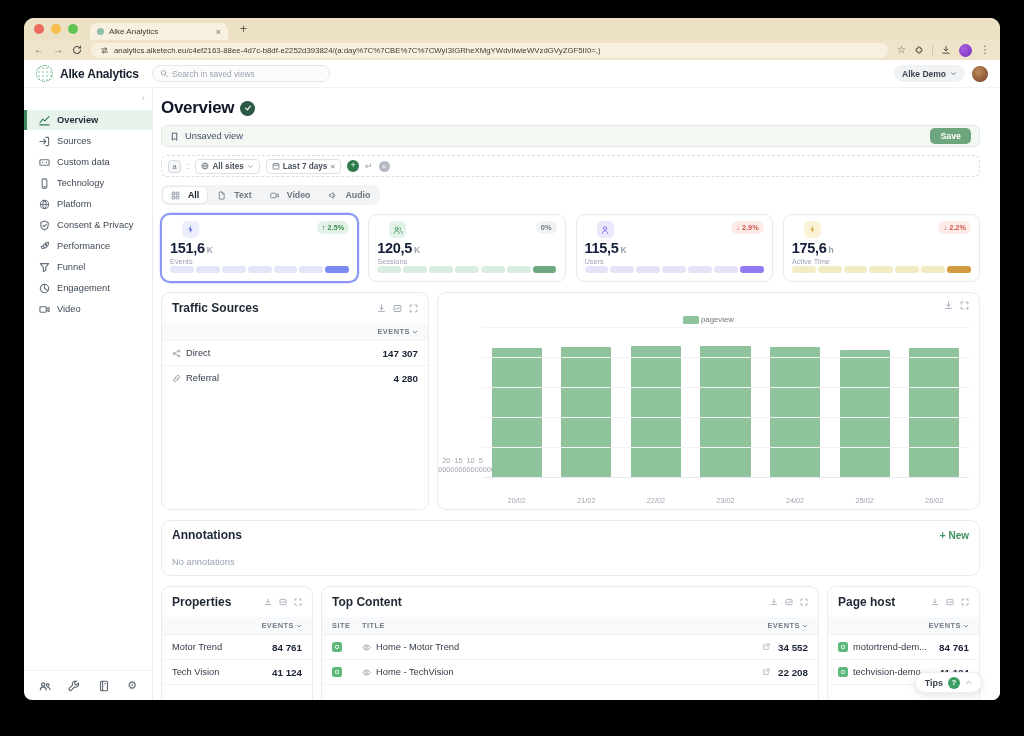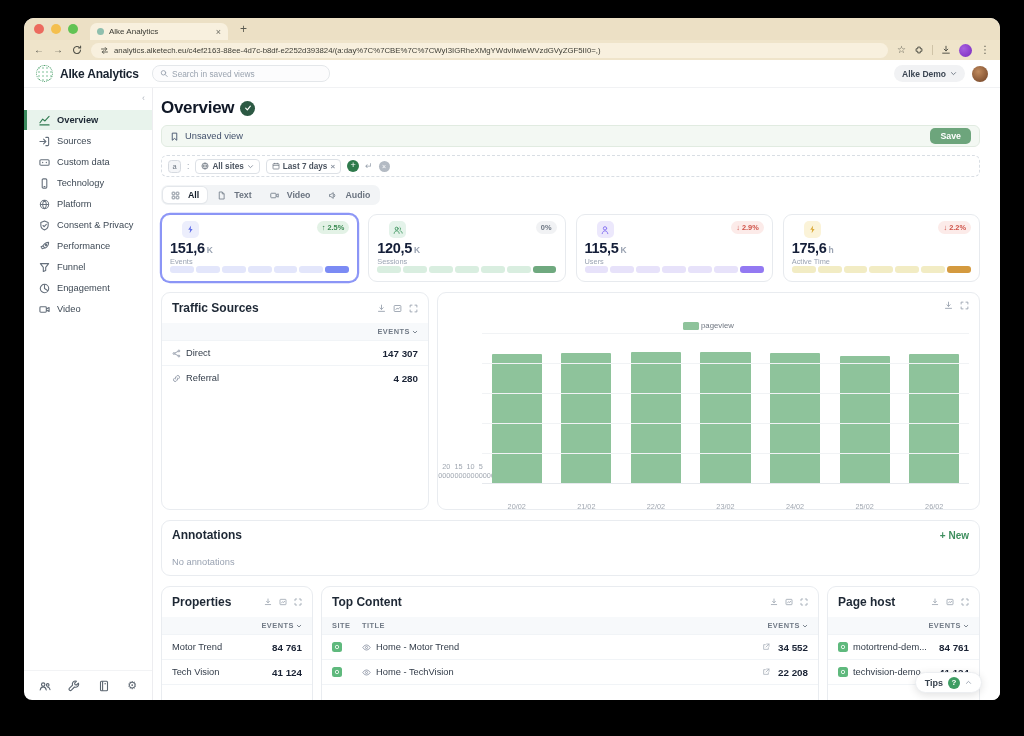--- a/index.html
+++ b/index.html
@@ -121,21 +121,21 @@
   .colhead .right { margin-left:auto; display:flex; align-items:center; gap:2px; }
   .prow { display:flex; align-items:center; padding:0 10px; height:25px; border-top:1px solid #f1f4f7; }
   .prow .lab { display:flex; align-items:center; gap:5px; font-size:9.3px; color:#313b48; }
   .prow .lab .icn { color:#8a93a3; }
   .prow .num { margin-left:auto; font-size:9.8px; font-weight:700; color:#1a2335; }
   .traffic { width:268px; flex:none; }
 
   
   .chartpanel { flex:1; position:relative; padding:8px 10px 6px; }
   .chart-icons { position:absolute; top:8px; right:10px; display:flex; gap:7px; color:#9aa3af; }
-  .legend { display:flex; align-items:center; justify-content:center; gap:2px; margin-top:20px; }
+  .legend { display:flex; align-items:center; justify-content:center; gap:2px; margin-top:14px; }
   .legend .swatch { width:16px; height:8px; border-radius:1.5px; }
   .legend .ltxt { font-size:7.8px; color:#6f7680; }
   .chartarea { display:flex; margin-top:4px; }
   .yaxis { width:34px; height:150px; display:flex; flex-direction:row; justify-content:center;
     align-items:flex-end; padding-right:5px; font-size:7.3px; color:#a0a7b1; transform:translateY(-4px); }
   .plot { flex:1; height:150px; position:relative; }
   .gridline { position:absolute; left:0; right:0; height:1px; background:#f1f3f5; }
   .gridline.zero { background:#e6e9ed; }
   .bars { position:absolute; inset:0; display:flex; align-items:flex-end; }
   .bar-col { flex:1; display:flex; justify-content:center; align-items:flex-end; height:100%; }

